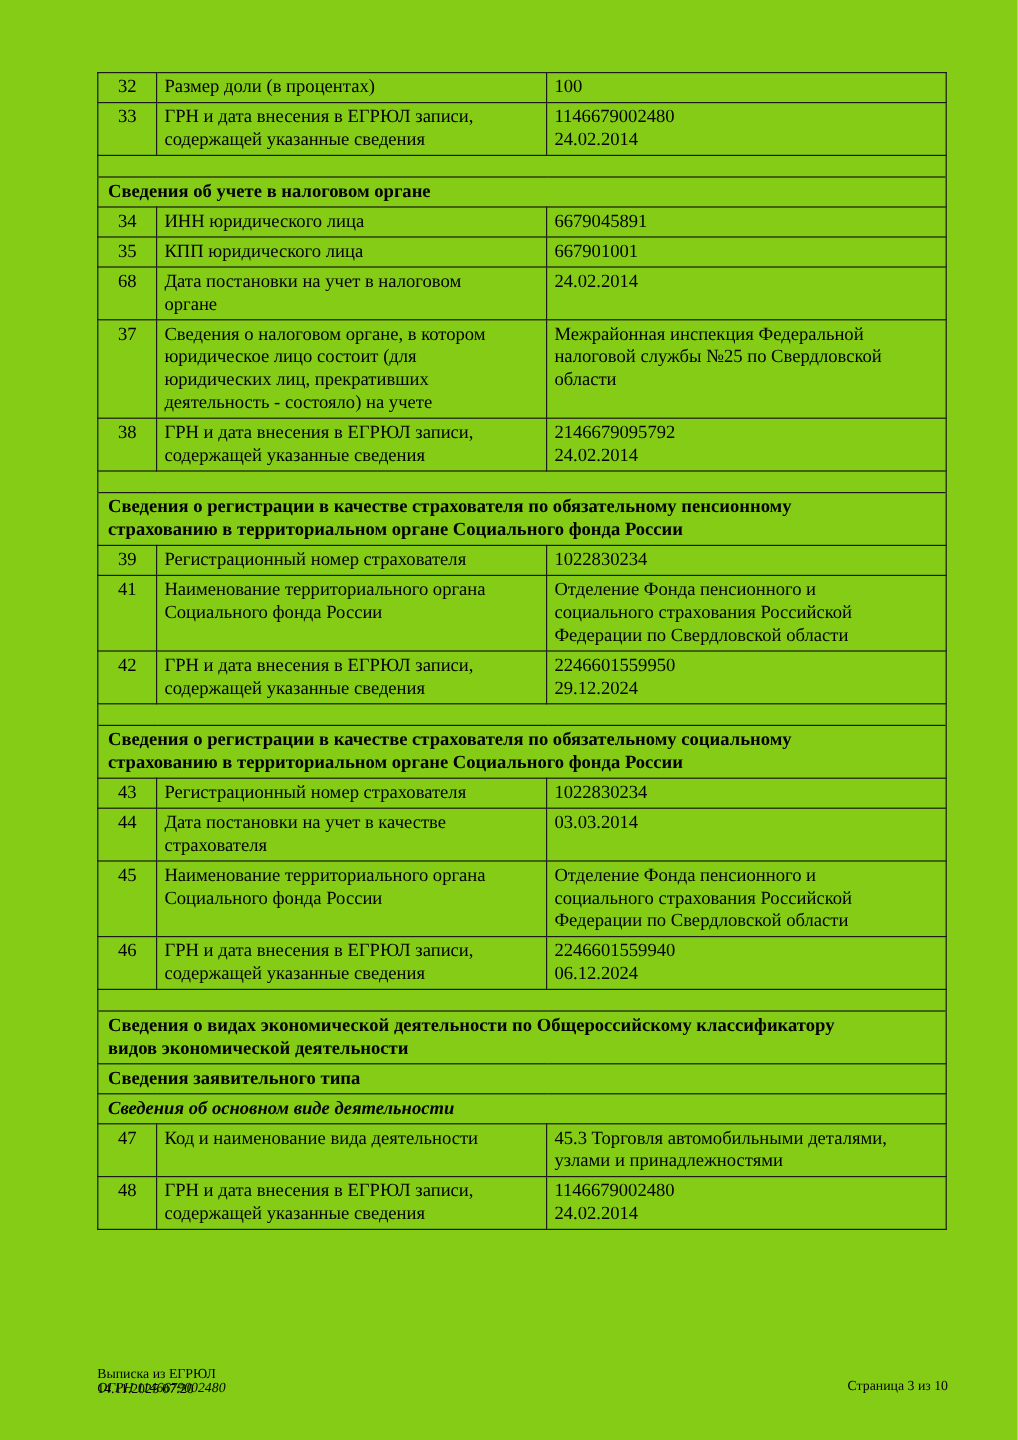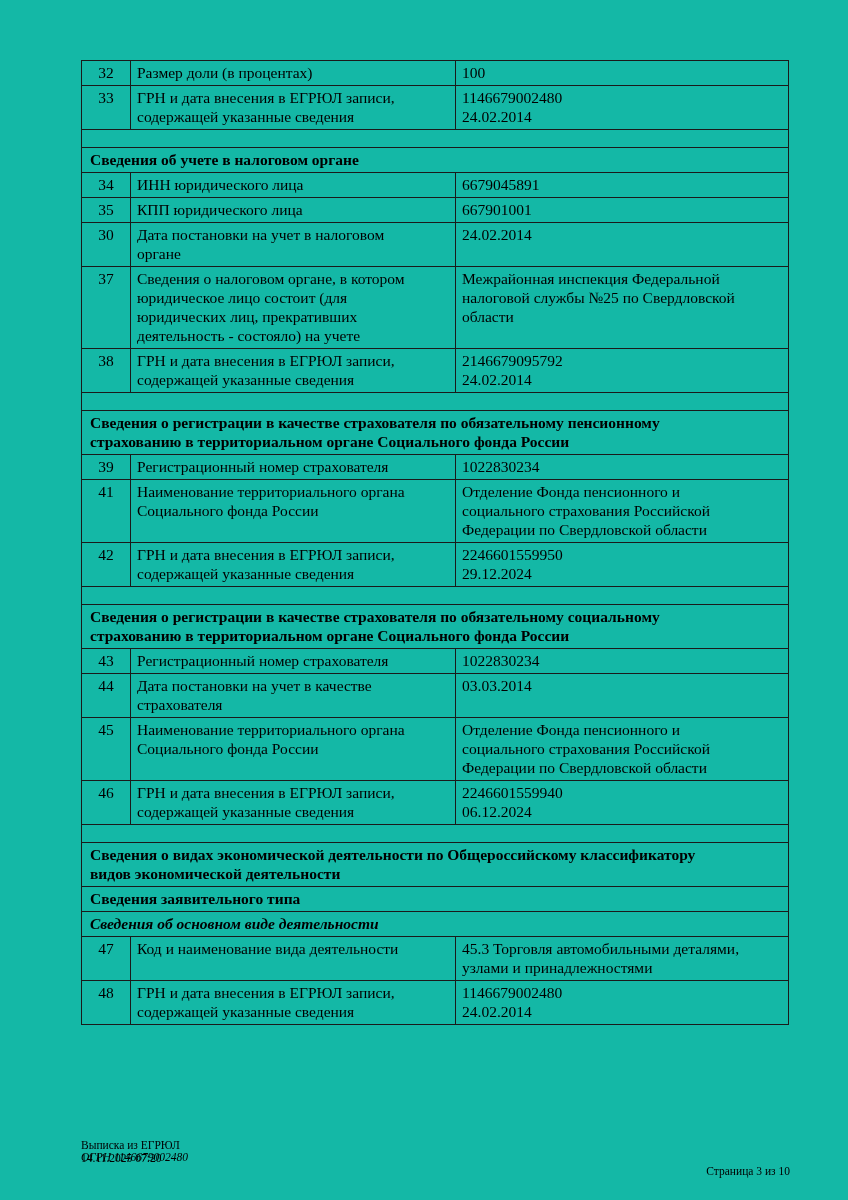--- a/index.html
+++ b/index.html
@@ -8,21 +8,21 @@
     width: 848px;
     height: 1200px;
     position: relative;
     font-family: "Liberation Serif", "DejaVu Serif", serif;
     color: #000000;
     overflow: hidden;
   }
   .page {
     position: absolute;
     inset: 0;
-    background: #14b8a6;
+    background: #84cc16;
   }
   table.egrul {
     position: absolute;
     left: 81px;
     top: 60px;
     width: 707px;
     border-collapse: collapse;
     table-layout: fixed;
     font-size: 15.5px;
     line-height: 19px;
@@ -65,21 +65,21 @@
   .footer-center {
     position: absolute;
     left: 0; right: 0;
     top: 12px;
     text-align: left;
     font-style: italic;
   }
   .footer-right {
     position: absolute;
     right: 0;
-    top: 26px;
+    top: 10px;
     text-align: right;
   }
 </style>
 </head>
 <body>
 
 <div class="page">
 
   <table class="egrul">
     <colgroup>
@@ -110,21 +110,21 @@
           <td class="cell-num">34</td>
           <td class="cell-label">ИНН юридического лица</td>
           <td class="cell-value">6679045891</td>
         </tr>
         <tr class="data-row">
           <td class="cell-num">35</td>
           <td class="cell-label">КПП юридического лица</td>
           <td class="cell-value">667901001</td>
         </tr>
         <tr class="data-row">
-          <td class="cell-num">30</td>
+          <td class="cell-num">68</td>
           <td class="cell-label">Дата постановки на учет в налоговом
 органе</td>
           <td class="cell-value">24.02.2014</td>
         </tr>
         <tr class="data-row">
           <td class="cell-num">37</td>
           <td class="cell-label">Сведения о налоговом органе, в котором
 юридическое лицо состоит (для
 юридических лиц, прекративших
 деятельность - состояло) на учете</td>

